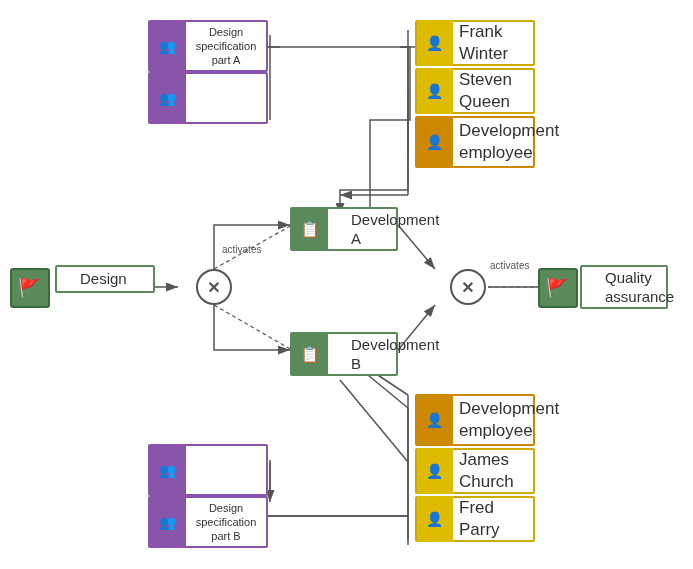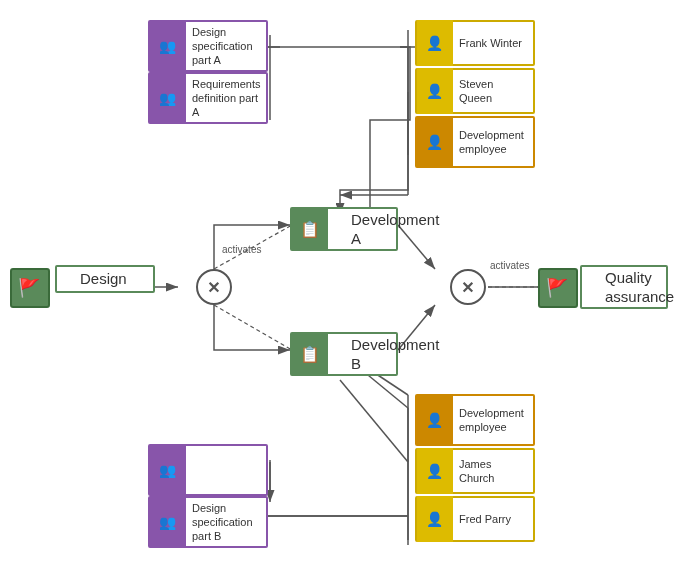--- a/index.html
+++ b/index.html
@@ -63,20 +63,21 @@
       justify-content: center;
       color: #fff;
       font-size: 14px;
       flex-shrink: 0;
     }
     .role-label {
       padding: 4px 6px;
       color: #333;
       font-size: 11px;
       line-height: 1.3;
+      text-align: center;
     }
     
     .person-node {
       background: #fff;
       border: 2px solid #ccaa00;
       border-radius: 2px;
       display: flex;
       align-items: center;
     }
     .person-icon {
@@ -85,21 +86,21 @@
       justify-content: center;
       color: #fff;
       font-size: 14px;
       flex-shrink: 0;
     }
     .person-icon.yellow { background: #ddbb00; }
     .person-icon.orange { background: #cc8800; }
     .person-label {
       padding: 4px 6px;
       color: #333;
-      font-size: 11px;
+      font-size: 17px;
       line-height: 1.3;
     }
     
     .gateway {
       position: absolute;
       width: 36px;
       height: 36px;
       border: 2px solid #555;
       border-radius: 50%;
       background: #fff;
@@ -249,21 +250,20 @@
     <div class="role-icon" style="width:36px; height:52px; background:#8855aa;">
       <span>👥</span>
     </div>
     <div class="role-label">Design specification part A</div>
   </div>
 
   <div class="role-node" style="position:absolute; left:148px; top:72px; width:120px; height:52px;">
     <div class="role-icon" style="width:36px; height:52px; background:#8855aa;">
       <span>👥</span>
     </div>
-    <div class="role-label">Requirements definition part A</div>
   </div>
 
   <div class="person-node" style="position:absolute; left:415px; top:20px; width:120px; height:46px;">
     <div class="person-icon yellow" style="width:36px; height:46px;">
       <span>👤</span>
     </div>
     <div class="person-label">Frank Winter</div>
   </div>
 
   <div class="person-node" style="position:absolute; left:415px; top:68px; width:120px; height:46px;">

